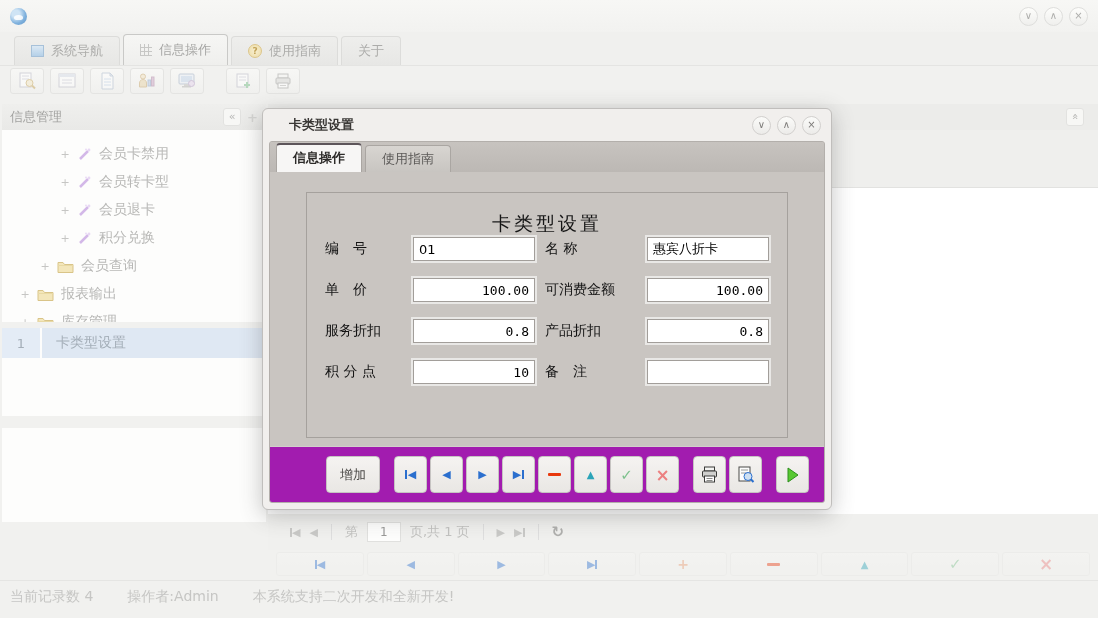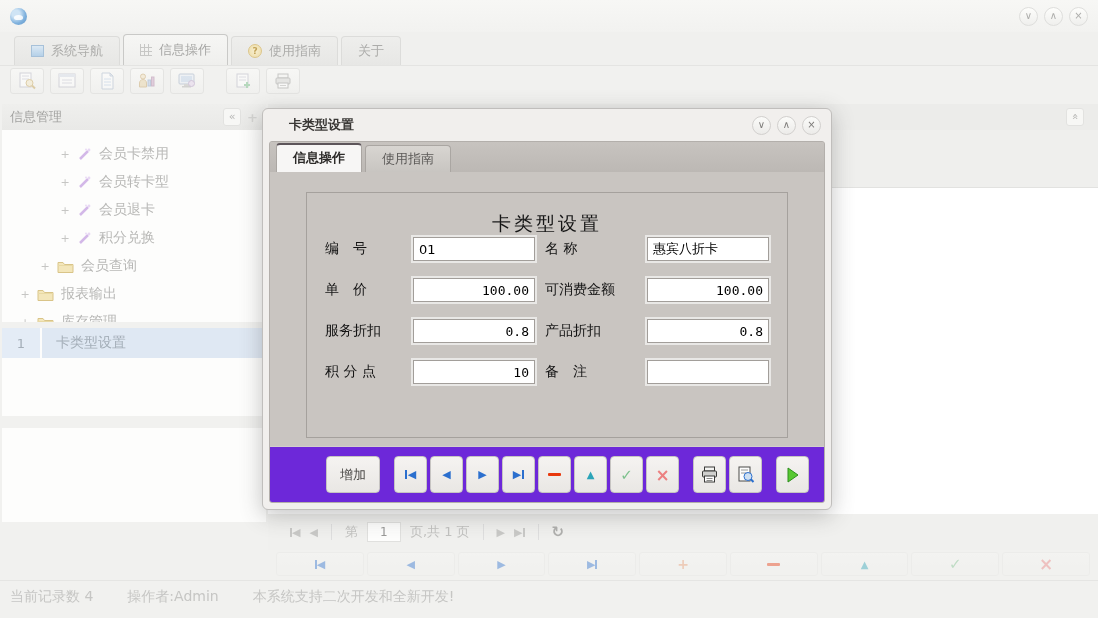--- a/index.html
+++ b/index.html
@@ -107,21 +107,21 @@
   .dlg-body { flex:1; position:relative; }
   .form-panel { position:absolute; left:36px; right:36px; top:20px; height:246px; border:1px solid #a5a19d; }
   .form-heading { text-align:center; margin-top:18px; font-size:19px; color:#161616; letter-spacing:3px; }
   .form-grid { display:grid; grid-template-columns:78px 122px 92px 122px; column-gap:10px; row-gap:17px;
     justify-content:center; align-items:center; }
   .f-label { font-size:14px; color:#141414; white-space:pre; }
   .f-input { height:24px; width:100%; border:1px solid #a29e9a; background:#fff; padding:0 5px;
     font-family:"DejaVu Sans", sans-serif; font-size:13px; color:#000;
     box-shadow:0 0 0 2px rgba(255,255,255,.6); }
   .f-input.right { text-align:right; font-family:"DejaVu Sans Mono", monospace; }
-  .dlg-buttonbar { height:56px; background:#6d28d9; border-top:1px solid #d2cfcc;
+  .dlg-buttonbar { height:56px; background:#a21caf; border-top:1px solid #d2cfcc;
     display:flex; align-items:center; padding-left:56px; gap:3px; }
   .d-btn { width:33px; height:37px; border-radius:4px; border:1px solid #c6c4c2;
     background:linear-gradient(#f5f3f1,#e9e7e4); display:flex; align-items:center; justify-content:center; gap:1px; }
   .d-btn.wide { width:54px; color:#4a4846; font-size:13px; }
   .grp-gap { width:8px; }
   .c-blue { color:#2b6fce; } .c-minus { width:13px; height:3px; background:#e8380d; border-radius:1px; }
   .c-teal { color:#2ba4b8; font-size:10px; } .c-check { color:#7cc08c; font-weight:bold; font-size:15px; }
   .c-x { color:#ec8080; font-weight:bold; font-size:17px; }
   .c-plus { color:#e89a70; font-weight:bold; font-size:14px; }
 </style>

